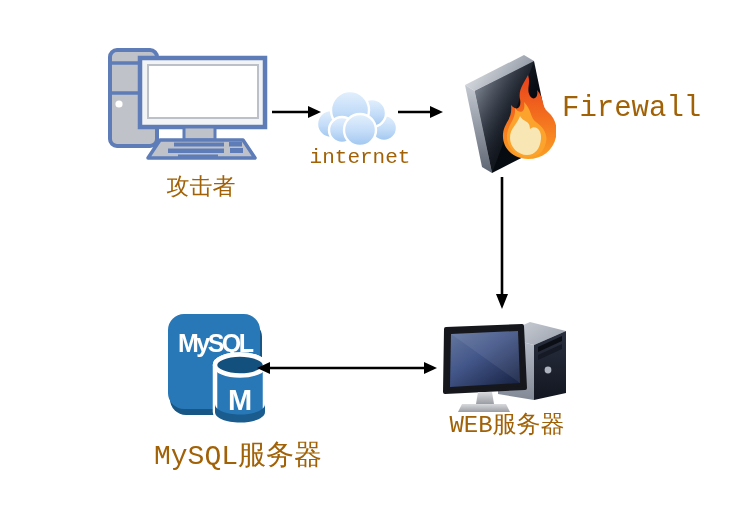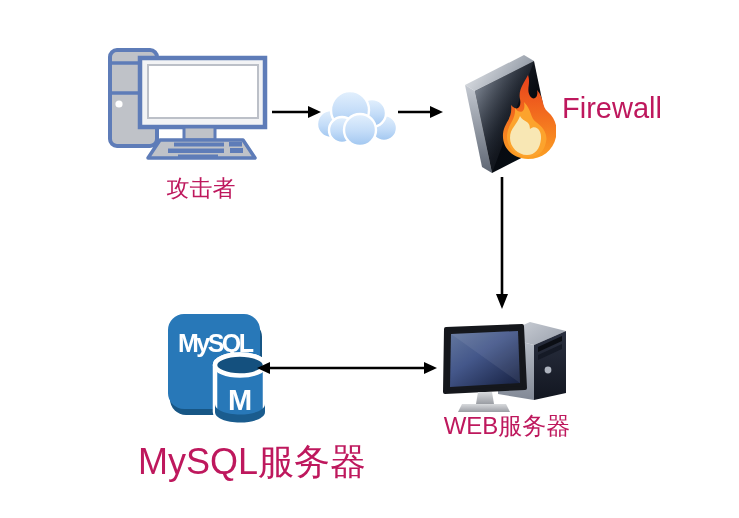--- a/index.html
+++ b/index.html
@@ -2,27 +2,27 @@
 <html><head>
 <meta charset="utf-8">
 <style>
   html,body{margin:0;padding:0;background:#ffffff;}
   .canvas{
     position:relative;width:739px;height:518px;background:#ffffff;overflow:hidden;
     font-family:"Liberation Sans", sans-serif;
   }
   .abs{position:absolute;}
   .node-label{
-    position:absolute;color:#be185d;text-align:center;
-    font-family:Liberation Sans, sans-serif;line-height:1.15;white-space:nowrap;
+    position:absolute;color:#a16207;text-align:center;
+    font-family:Liberation Mono, monospace;line-height:1.15;white-space:nowrap;
   }
   .lbl-attacker{left:121px;top:175px;width:160px;font-size:23px;}
   .lbl-internet{left:300px;top:146px;width:120px;font-size:21px;}
   .lbl-firewall{left:562px;top:92px;width:150px;font-size:29px;text-align:left;}
-  .lbl-mysql{left:138px;top:441px;width:200px;font-size:36px;}
+  .lbl-mysql{left:138px;top:441px;width:200px;font-size:28px;}
   .lbl-web{left:407px;top:412px;width:200px;font-size:24px;}
   svg{display:block;}
 </style>
 </head>
 <body>
 
 <div class="canvas">
 
   <svg class="abs" style="left:106px;top:46px;" width="162" height="116" viewBox="0 0 162 116">
     <g>
@@ -178,17 +178,18 @@
       <polygon points="496,294 502,309 508,294" fill="#000000"></polygon>
     </g>
     <g>
       <line x1="268" y1="368" x2="426" y2="368" stroke="#000000" stroke-width="2.4"></line>
       <polygon points="270,362 257,368 270,374" fill="#000000"></polygon>
       <polygon points="424,362 437,368 424,374" fill="#000000"></polygon>
     </g>
   </svg>
 
   <div class="node-label lbl-attacker">攻击者</div>
+  <div class="node-label lbl-internet">internet</div>
   <div class="node-label lbl-firewall">Firewall</div>
   <div class="node-label lbl-mysql">MySQL服务器</div>
   <div class="node-label lbl-web">WEB服务器</div>
 
 </div>
 
 </body></html>

